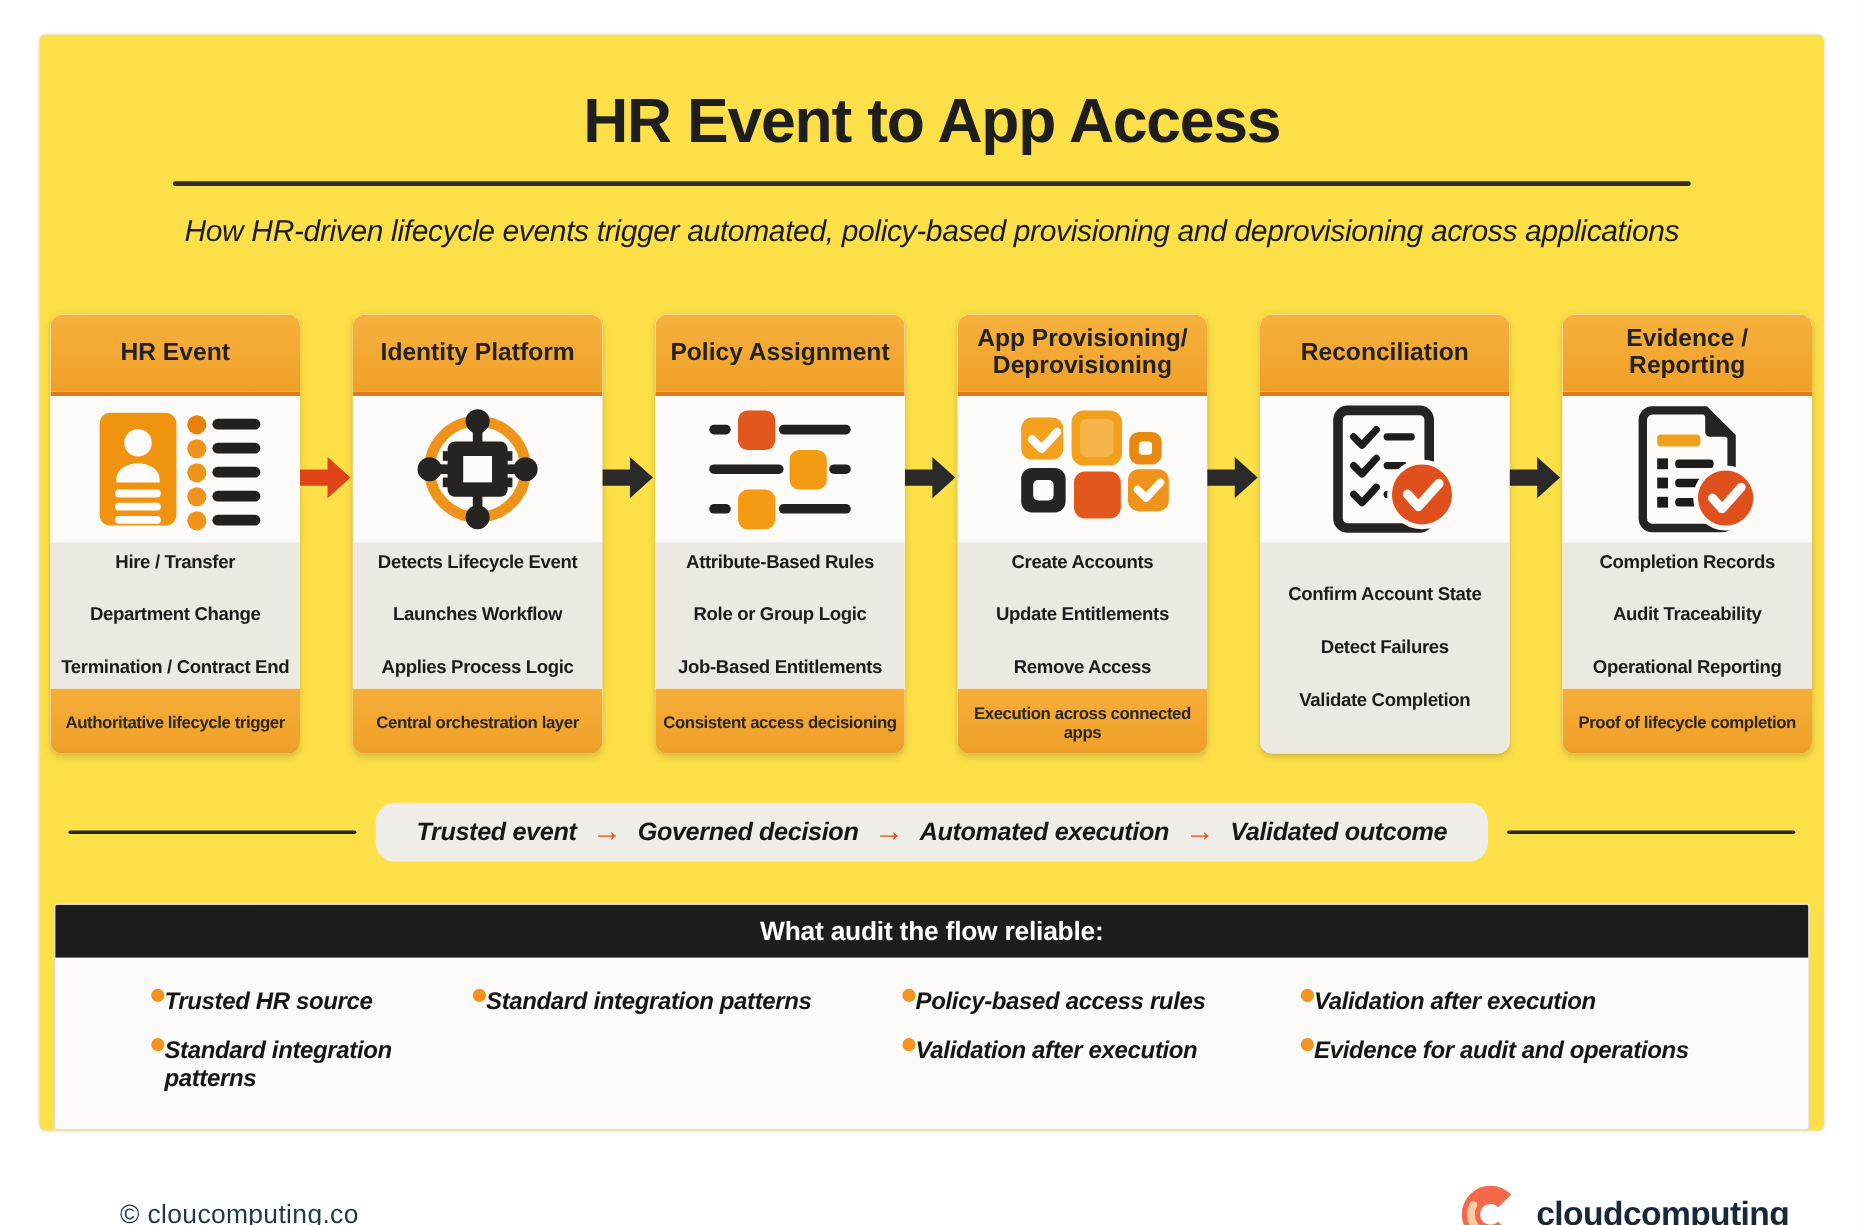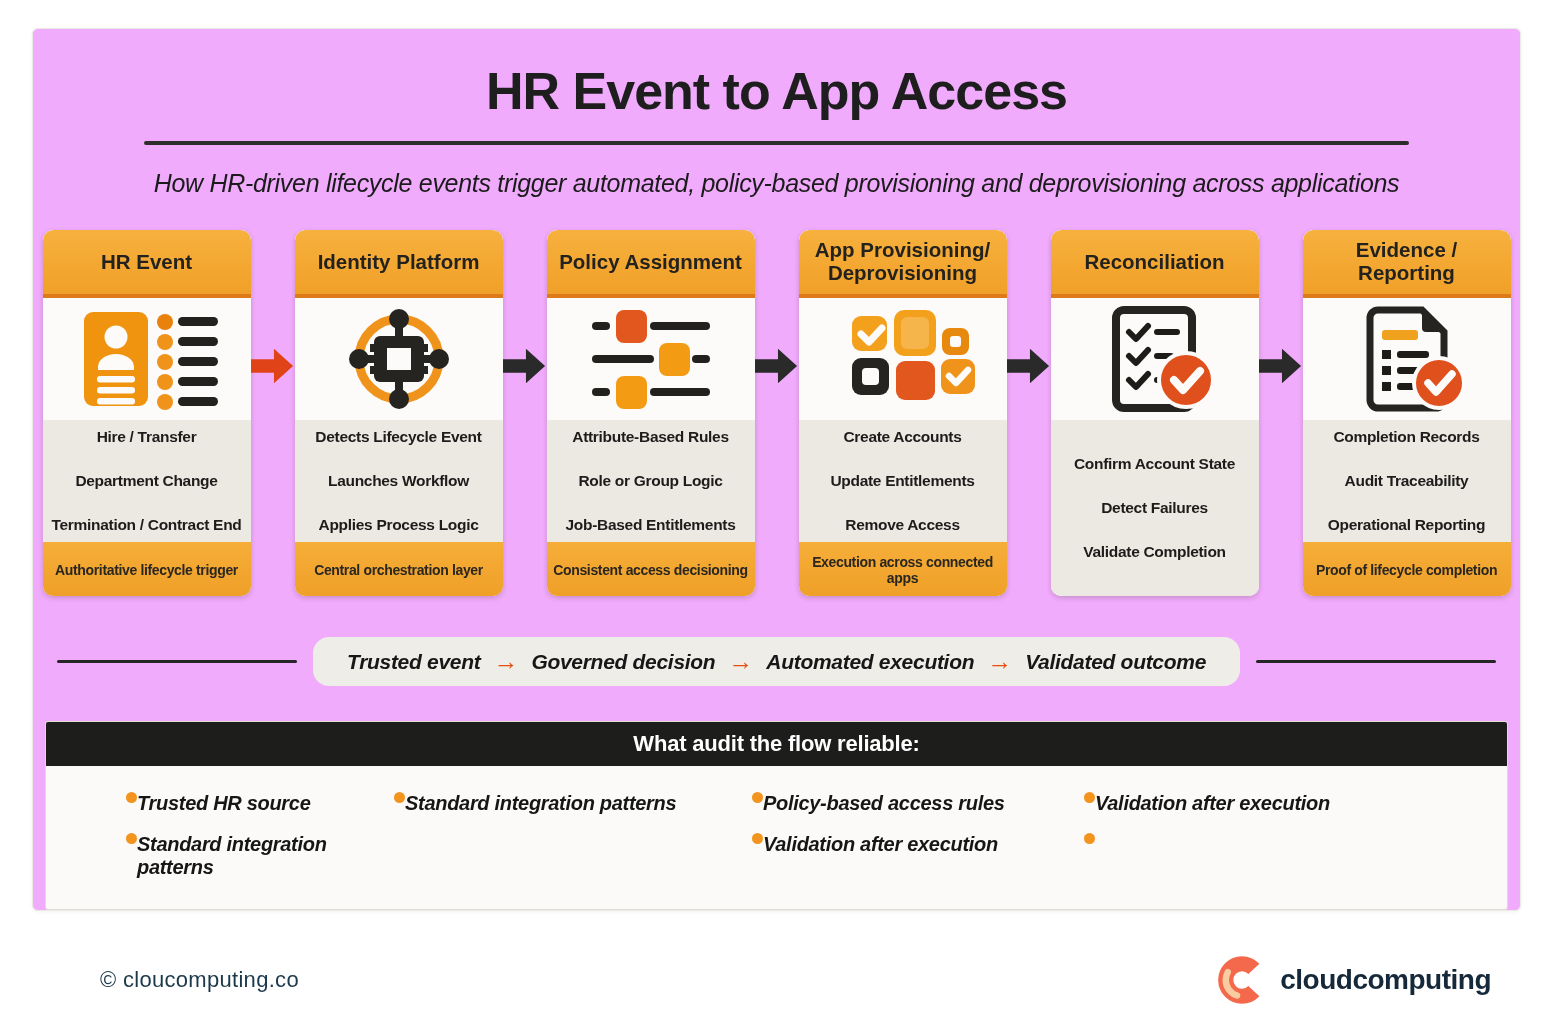--- a/index.html
+++ b/index.html
@@ -1,28 +1,28 @@
 <!DOCTYPE html>
 <html><head>
 <meta charset="utf-8">
 <style>
   * { margin:0; padding:0; box-sizing:border-box; }
   html,body { width:1553px; height:1021px; background:#ffffff; font-family:"Liberation Sans", sans-serif; }
   .canvas {
-    margin:28px 32px 0; padding:32px 10px 0;
-    background:#f0abfc; border:1px solid #ECEAE5; border-radius:6px;
+    margin:28px 32px 0; padding:42px 10px 0;
+    background:#fde047; border:1px solid #ECEAE5; border-radius:6px;
     box-shadow:0 1px 4px rgba(0,0,0,0.05);
   }
   
   .title-block { text-align:center; }
   .main-title { font-size:52px; font-weight:bold; color:#1e1e1e; letter-spacing:-1px; }
   .title-rule { width:1265px; height:4px; background:#2e2d2c; margin:20px auto 24px; border-radius:2px; }
   .subtitle { font-size:25px; font-style:italic; color:#1b1b1b; letter-spacing:-0.3px; }
   
-  .cards-row { display:flex; justify-content:center; align-items:flex-start; margin-top:32px; }
+  .cards-row { display:flex; justify-content:flex-end; align-items:flex-start; margin-top:54px; }
   .card {
     width:208px; height:366px; border-radius:10px; overflow:hidden;
     background:#FCFBF9; box-shadow:0 2px 5px rgba(60,50,30,0.22);
     display:flex; flex-direction:column; flex:0 0 auto;
   }
   .card-header {
     height:68px; flex:0 0 68px; background:linear-gradient(#F7B13E,#F0A028);
     border-bottom:4px solid #DE7A19; border-radius:10px 10px 0 0;
     display:flex; align-items:center; justify-content:center; text-align:center;
     font-size:20.5px; font-weight:bold; color:#24221e; line-height:1.12; padding:0 6px;
@@ -301,20 +301,21 @@
       <div class="rel-item rel-r2c1">
         <span class="rel-dot"></span>
         <span class="rel-label">Standard integration patterns</span>
       </div>
       <div class="rel-item rel-r2c3">
         <span class="rel-dot"></span>
         <span class="rel-label">Validation after execution</span>
       </div>
       <div class="rel-item rel-r2c4">
         <span class="rel-dot"></span>
+        <span class="rel-label">Evidence for audit and operations</span>
       </div>
     </div>
   </div>
 
 </div>
 
 <div class="page-footer">
   <div class="copyright">© cloucomputing.co</div>
   <div class="brand">
     <svg width="52" height="52" viewBox="0 0 48 48">

